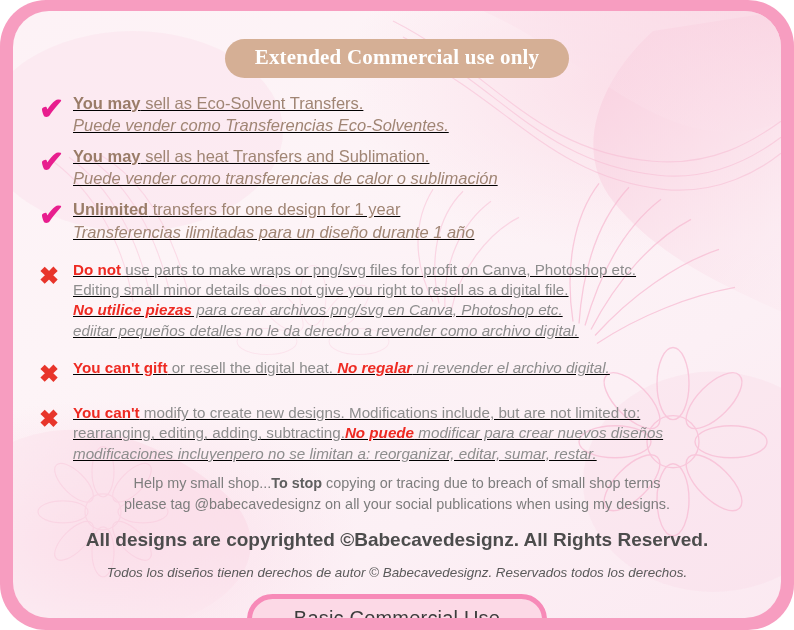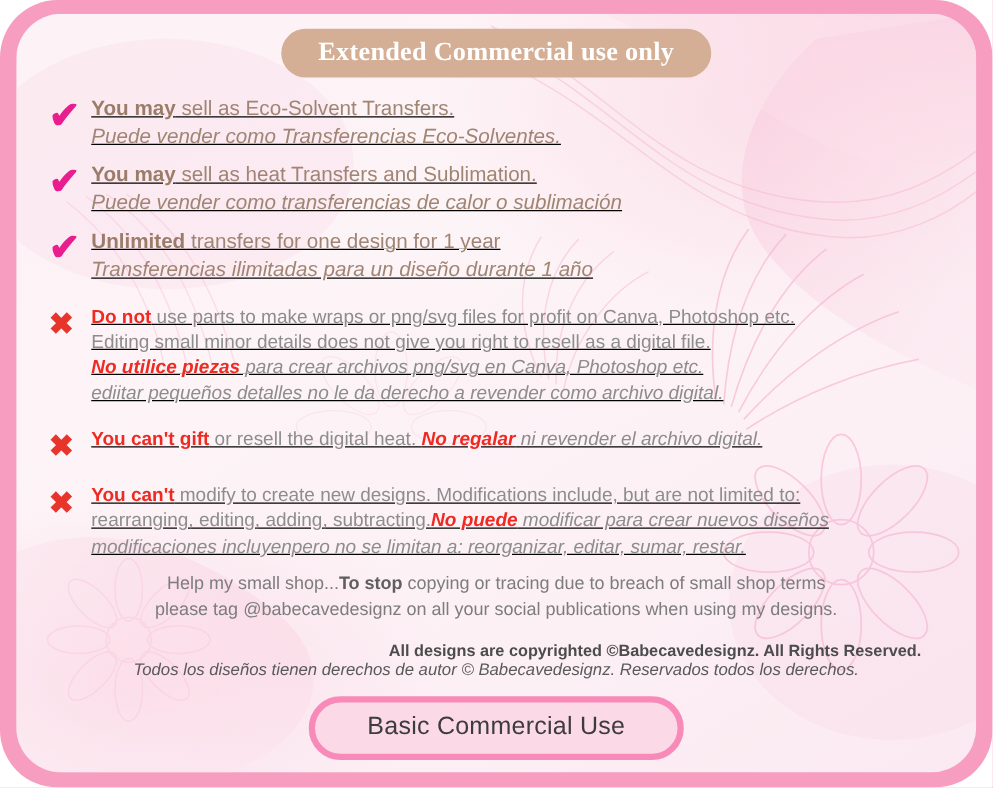--- a/index.html
+++ b/index.html
@@ -48,21 +48,21 @@
     position: relative;
     z-index: 5;
     width: 100%;
     height: 100%;
   }
 
   
   .header-row {
     display: flex;
     justify-content: center;
-    padding-top: 12px;
+    padding-top: 28px;
   }
   #header-badge {
     background: #d5af95;
     color: #ffffff;
     font-family: "Liberation Serif", serif;
     font-weight: bold;
     font-size: 21px;
     letter-spacing: .2px;
     padding: 6px 30px 8px 30px;
     border-radius: 40px;
@@ -112,30 +112,29 @@
   #footer {
     margin-top: 8px;
     padding: 0 44px;
     text-align: center;
     color: #7d7d7d;
   }
   #footer .help { font-size: 14.4px; line-height: 1.45; }
   #footer .help b { color:#5f5f5f; }
   #footer .copy {
     margin-top: 14px;
-    font-size: 13px;
+    font-size: 19px;
     font-weight: bold;
     color: #4c4c4c;
-    text-align: right;
   }
   #footer .copy-es {
     font-size: 13.4px;
     font-style: italic;
     color: #5a5a5a;
-    margin-top: 0;
+    margin-top: 14px;
   }
 
   
   .footer-row {
     display: flex;
     justify-content: center;
     margin-top: 14px;
   }
   #basic-badge {
     background: #fcd9e6;

